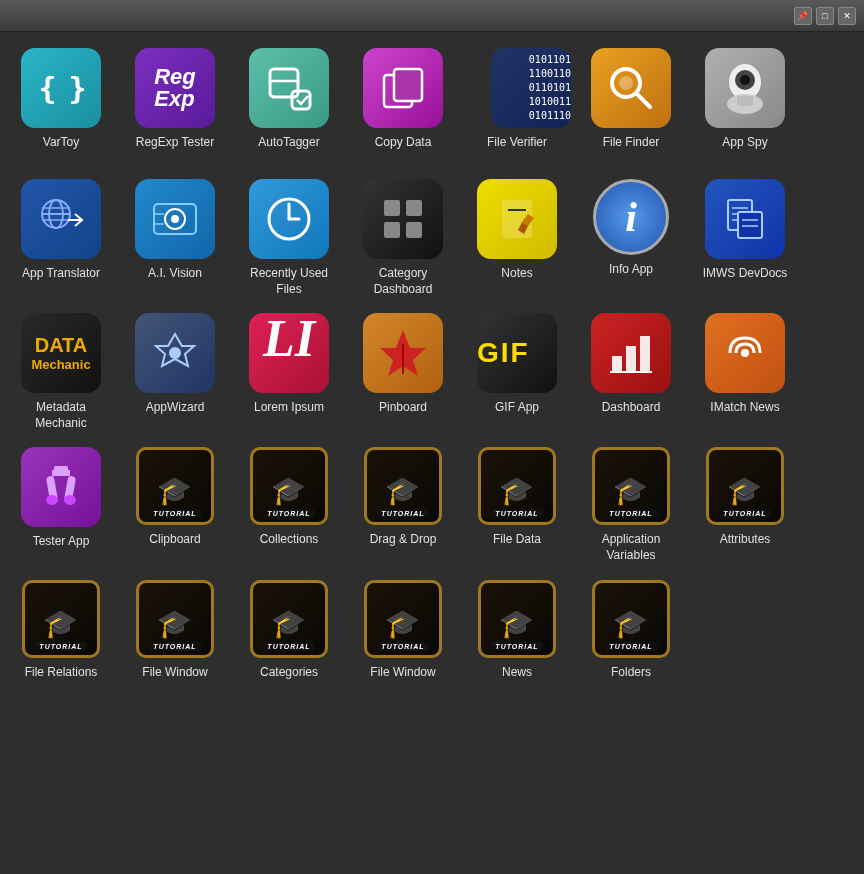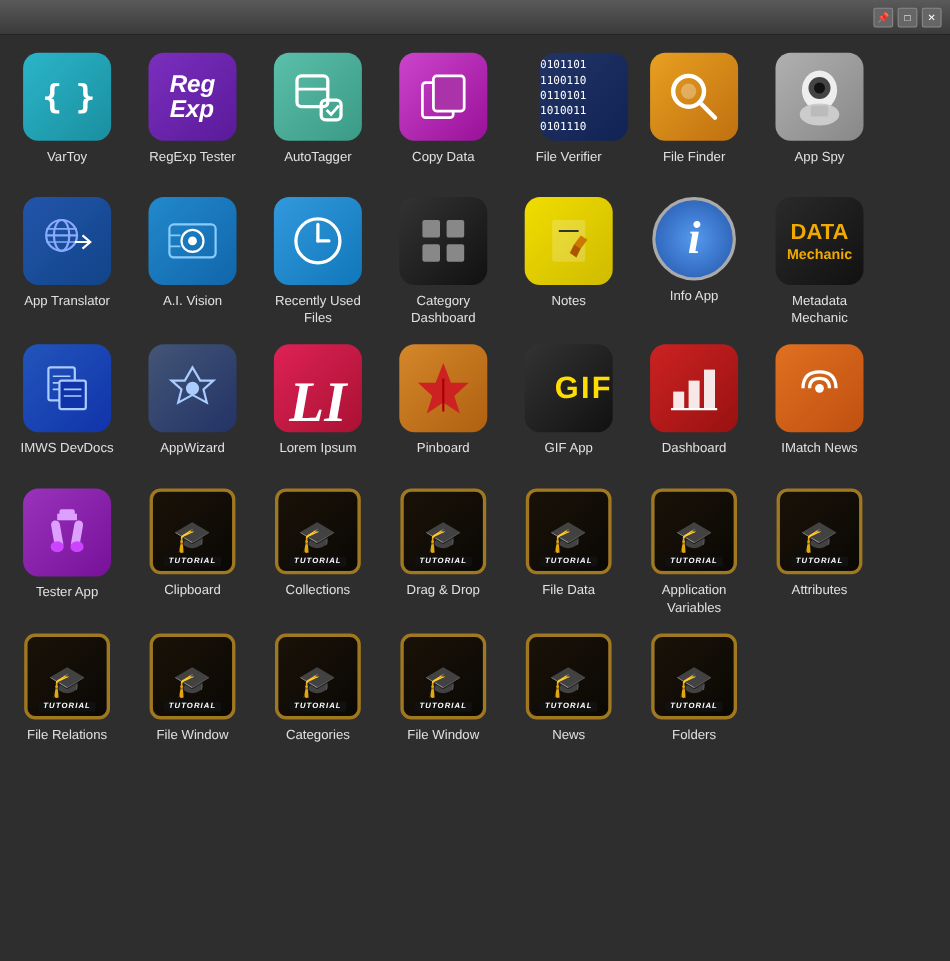--- a/index.html
+++ b/index.html
@@ -128,21 +128,21 @@
     <div class="app-item">
       <div class="app-icon" style="background: linear-gradient(135deg, rgb(204, 68, 204), rgb(153, 17, 153)); border-radius: 14px; display: flex; align-items: center; justify-content: center;">
         <svg width="54" height="54" viewBox="0 0 54 54">
           <rect x="8" y="14" width="28" height="32" rx="3" fill="none" stroke="#fff" stroke-width="2.5"></rect>
           <rect x="18" y="8" width="28" height="32" rx="3" fill="#aa33aa" stroke="#fff" stroke-width="2.5"></rect>
         </svg>
       </div>
       <div class="app-label">Copy Data</div>
     </div>
     <div class="app-item">
-      <div class="app-icon" style="background: linear-gradient(135deg, rgb(34, 51, 102), rgb(17, 34, 85)); border-radius: 14px; display: flex; align-items: center; justify-content: flex-start; margin-left: 28px;">
+      <div class="app-icon" style="background: linear-gradient(135deg, rgb(34, 51, 102), rgb(17, 34, 85)); border-radius: 14px; display: flex; align-items: center; justify-content: flex-end; margin-left: 28px;">
         <div style="color:#fff;font-size:10px;text-align:center;font-family:monospace;line-height:1.4;">
           <div>0101101</div>
           <div>1100110</div>
           <div>0110101</div>
           <div>1010011</div>
           <div>0101110</div>
         </div>
       </div>
       <div class="app-label">File Verifier</div>
     </div>
@@ -226,73 +226,73 @@
           <path d="M28 38 L32 30 L38 34 L34 42 Z" fill="#aa5500"></path>
         </svg>
       </div>
       <div class="app-label">Notes</div>
     </div>
     <div class="app-item">
       <div class="app-icon" style="background: radial-gradient(circle, rgb(85, 153, 238), rgb(34, 85, 170)); border-radius: 50%; width: 76px; height: 76px; display: flex; align-items: center; justify-content: center; border: 3px solid rgb(170, 170, 170);">
         <span style="color:#fff;font-size:42px;font-weight:900;font-style:italic;font-family:Georgia,serif;">i</span>
       </div>
       <div class="app-label">Info App</div>
-    </div>
-    <div class="app-item">
-      <div class="app-icon" style="background: linear-gradient(135deg, rgb(42, 42, 42), rgb(17, 17, 17)); border-radius: 14px; display: flex; align-items: center; justify-content: center;">
-        <div style="color:#f0aa00;font-size:13px;font-weight:900;text-align:center;line-height:1.2;">
-          <div style="font-size:20px;">DATA</div>
-          <div>Mechanic</div>
-        </div>
-      </div>
-      <div class="app-label">Metadata
-Mechanic</div>
     </div>
     <div class="app-item">
       <div class="app-icon" style="background: linear-gradient(135deg, rgb(34, 85, 187), rgb(17, 51, 170)); border-radius: 14px; display: flex; align-items: center; justify-content: center;">
         <svg width="50" height="50" viewBox="0 0 50 50">
           <rect x="8" y="6" width="24" height="30" rx="2" fill="none" stroke="#aaccff" stroke-width="2"></rect>
           <line x1="12" y1="14" x2="28" y2="14" stroke="#aaccff" stroke-width="1.5"></line>
           <line x1="12" y1="20" x2="28" y2="20" stroke="#aaccff" stroke-width="1.5"></line>
           <line x1="12" y1="26" x2="20" y2="26" stroke="#aaccff" stroke-width="1.5"></line>
           <rect x="18" y="18" width="24" height="26" rx="2" fill="#1133aa" stroke="#aaccff" stroke-width="2"></rect>
           <line x1="22" y1="26" x2="38" y2="26" stroke="#aaccff" stroke-width="1.5"></line>
           <line x1="22" y1="32" x2="38" y2="32" stroke="#aaccff" stroke-width="1.5"></line>
         </svg>
       </div>
       <div class="app-label">IMWS
 DevDocs</div>
     </div>
     <div class="app-item">
+      <div class="app-icon" style="background: linear-gradient(135deg, rgb(42, 42, 42), rgb(17, 17, 17)); border-radius: 14px; display: flex; align-items: center; justify-content: center;">
+        <div style="color:#f0aa00;font-size:13px;font-weight:900;text-align:center;line-height:1.2;">
+          <div style="font-size:20px;">DATA</div>
+          <div>Mechanic</div>
+        </div>
+      </div>
+      <div class="app-label">Metadata
+Mechanic</div>
+    </div>
+    <div class="app-item">
       <div class="app-icon" style="background: linear-gradient(135deg, rgb(68, 85, 119), rgb(34, 51, 102)); border-radius: 14px; display: flex; align-items: center; justify-content: center;">
         <svg width="54" height="54" viewBox="0 0 54 54">
           <polygon points="27,8 20,20 8,20 17,28 14,40 27,33 40,40 37,28 46,20 34,20" fill="none" stroke="#aaccff" stroke-width="2"></polygon>
           <circle cx="27" cy="27" r="6" fill="#aaccff"></circle>
         </svg>
       </div>
       <div class="app-label">AppWizard</div>
     </div>
     <div class="app-item">
-      <div class="app-icon" style="background: linear-gradient(135deg, rgb(221, 34, 85), rgb(170, 17, 51)); border-radius: 14px; display: flex; align-items: flex-end; justify-content: center;">
+      <div class="app-icon" style="background: linear-gradient(135deg, rgb(221, 34, 85), rgb(170, 17, 51)); border-radius: 14px; display: flex; align-items: flex-start; justify-content: center;">
         <span style="color:#fff;font-size:52px;font-weight:900;font-style:italic;font-family:Georgia,serif;line-height:1;">LI</span>
       </div>
       <div class="app-label">Lorem
 Ipsum</div>
     </div>
     <div class="app-item">
       <div class="app-icon" style="background: linear-gradient(135deg, rgb(212, 135, 42), rgb(176, 96, 16)); border-radius: 14px; display: flex; align-items: center; justify-content: center;">
         <svg width="54" height="54" viewBox="0 0 54 54">
           <polygon points="27,4 34,22 50,22 37,34 42,50 27,40 12,50 17,34 4,22 20,22" fill="#cc2222"></polygon>
           <line x1="27" y1="18" x2="27" y2="48" stroke="#aa0000" stroke-width="2"></line>
         </svg>
       </div>
       <div class="app-label">Pinboard</div>
     </div>
     <div class="app-item">
-      <div class="app-icon" style="background: linear-gradient(135deg, rgb(51, 51, 51), rgb(17, 17, 17)); border-radius: 14px; display: flex; align-items: center; justify-content: flex-end;">
+      <div class="app-icon" style="background: linear-gradient(135deg, rgb(51, 51, 51), rgb(17, 17, 17)); border-radius: 14px; display: flex; align-items: center; justify-content: flex-start;">
         <span style="color:#ffdd00;font-size:28px;font-weight:900;letter-spacing:2px;">GIF</span>
       </div>
       <div class="app-label">GIF App</div>
     </div>
     <div class="app-item">
       <div class="app-icon" style="background: linear-gradient(135deg, rgb(204, 34, 34), rgb(153, 17, 17)); border-radius: 14px; display: flex; align-items: center; justify-content: center;">
         <svg width="54" height="54" viewBox="0 0 54 54">
           <rect x="8" y="30" width="10" height="16" fill="#fff" opacity="0.9"></rect>
           <rect x="22" y="20" width="10" height="26" fill="#fff" opacity="0.9"></rect>
           <rect x="36" y="10" width="10" height="36" fill="#fff" opacity="0.9"></rect>

